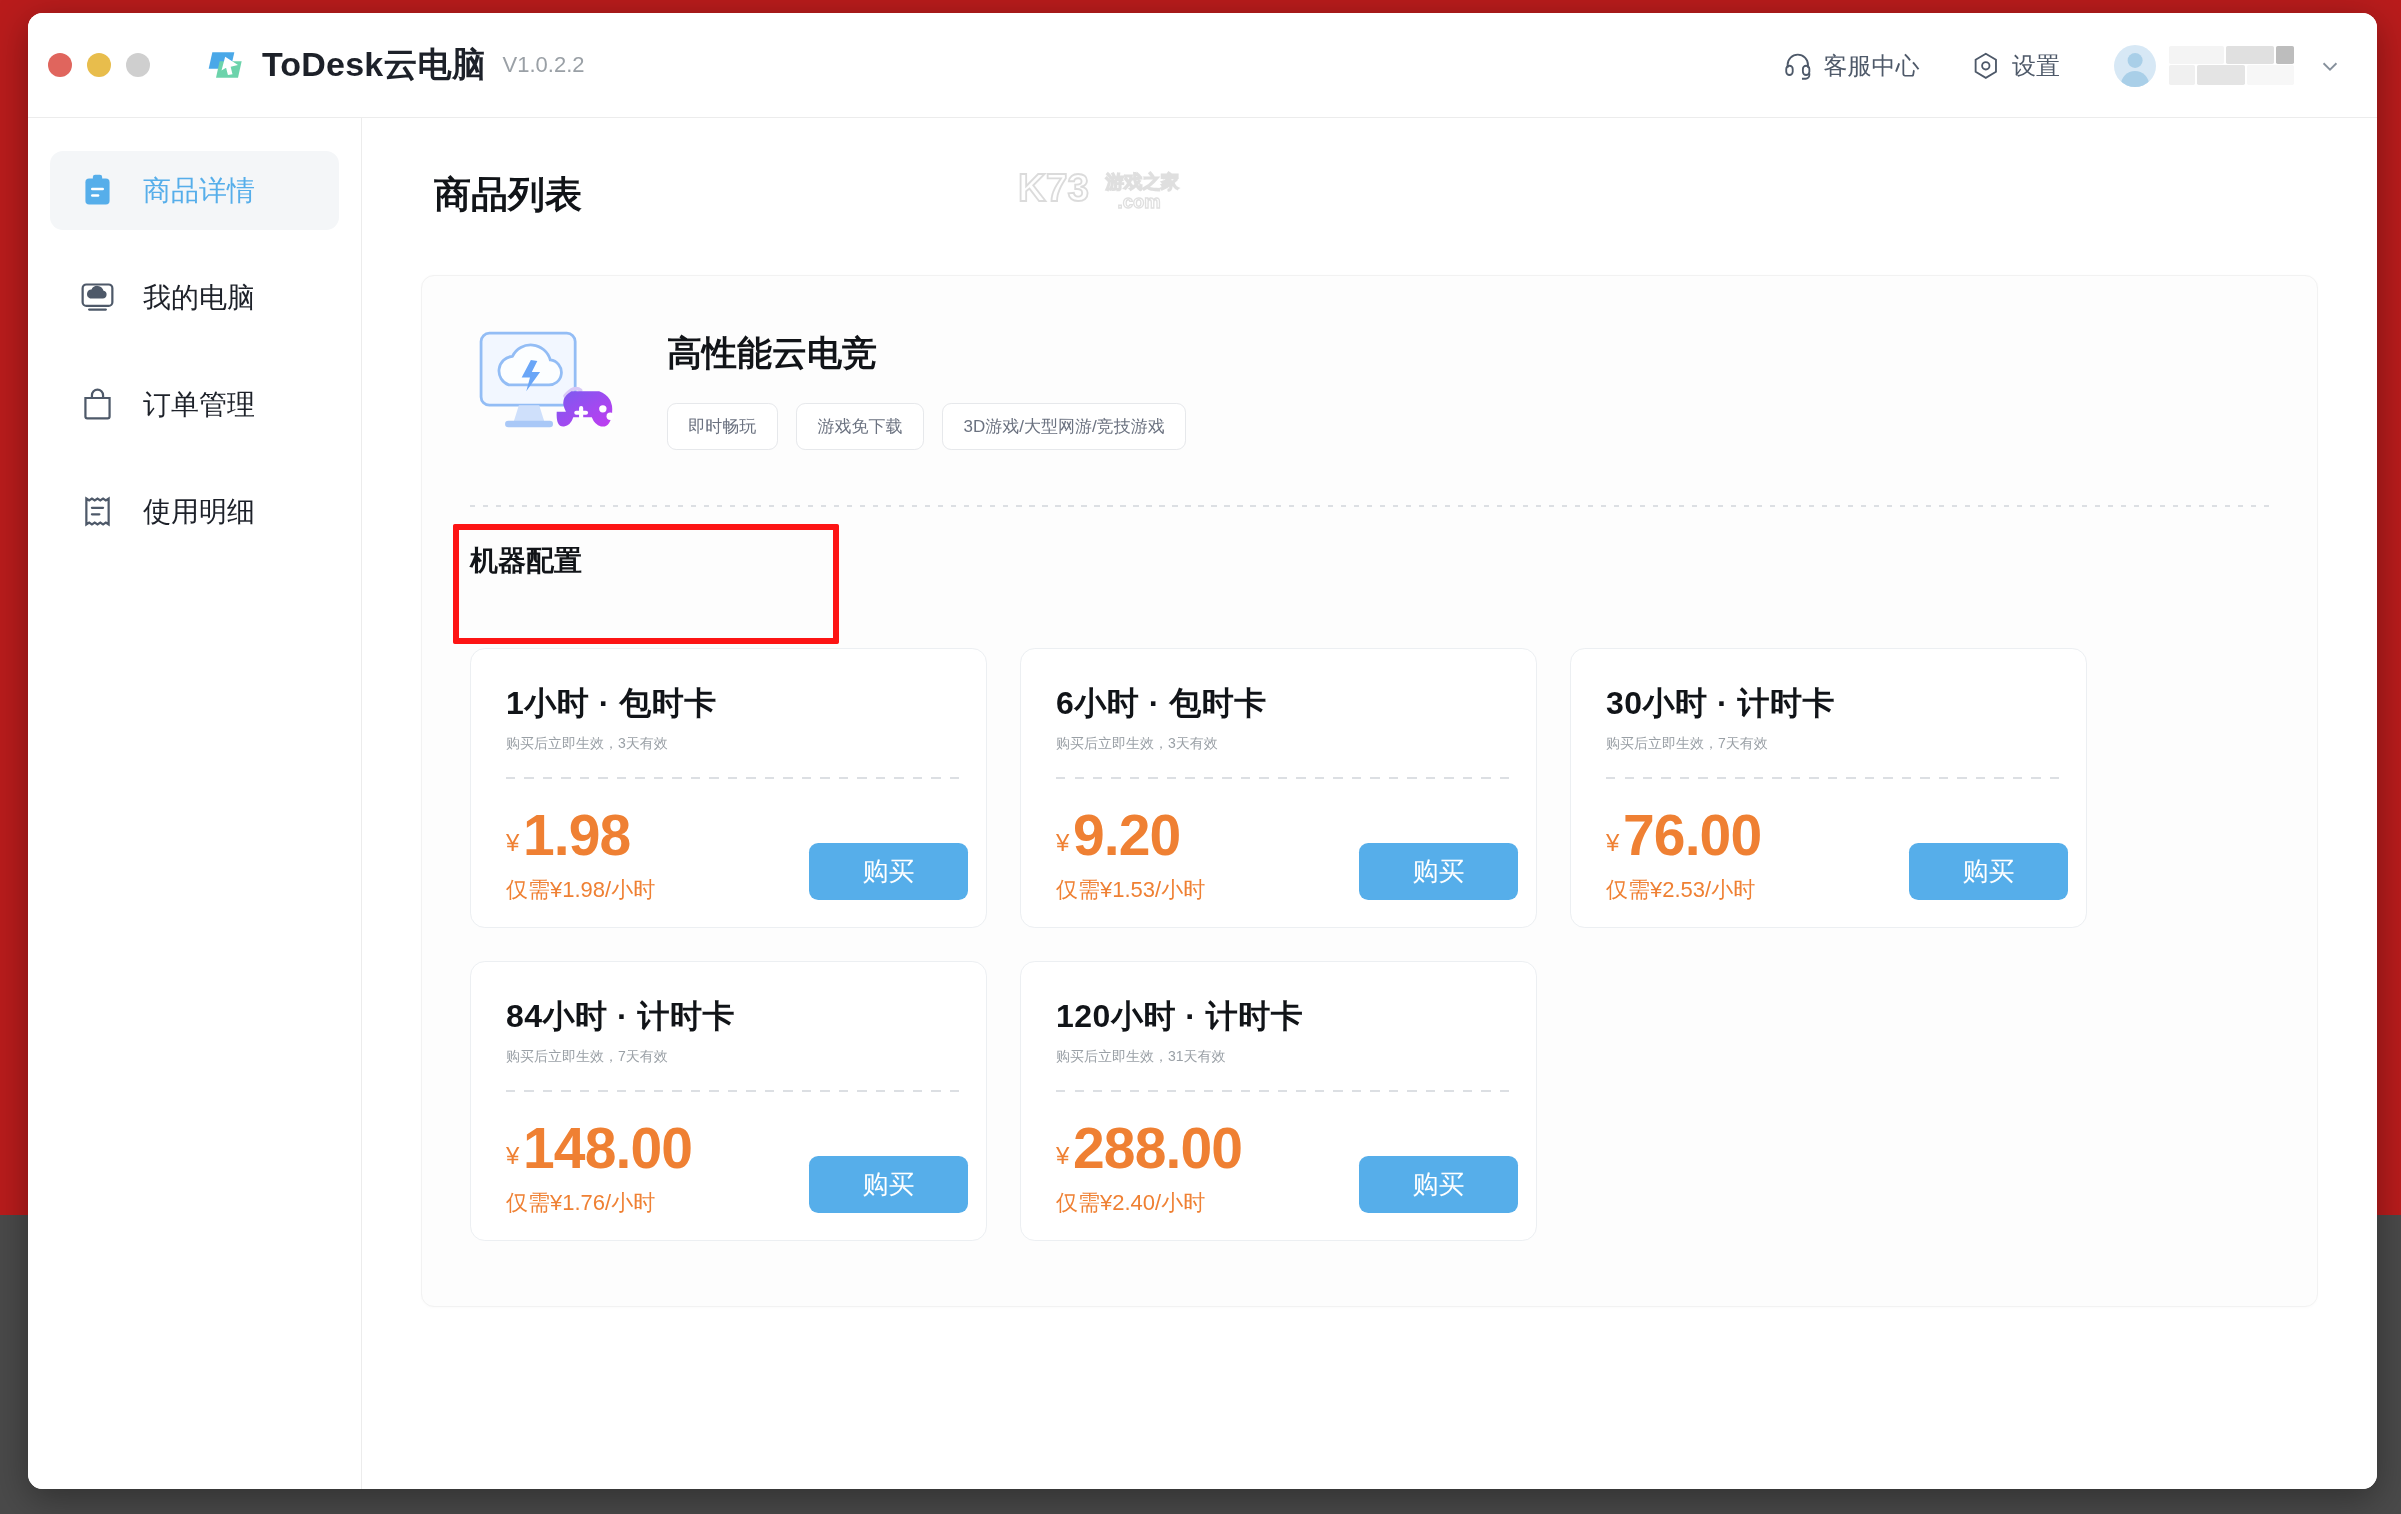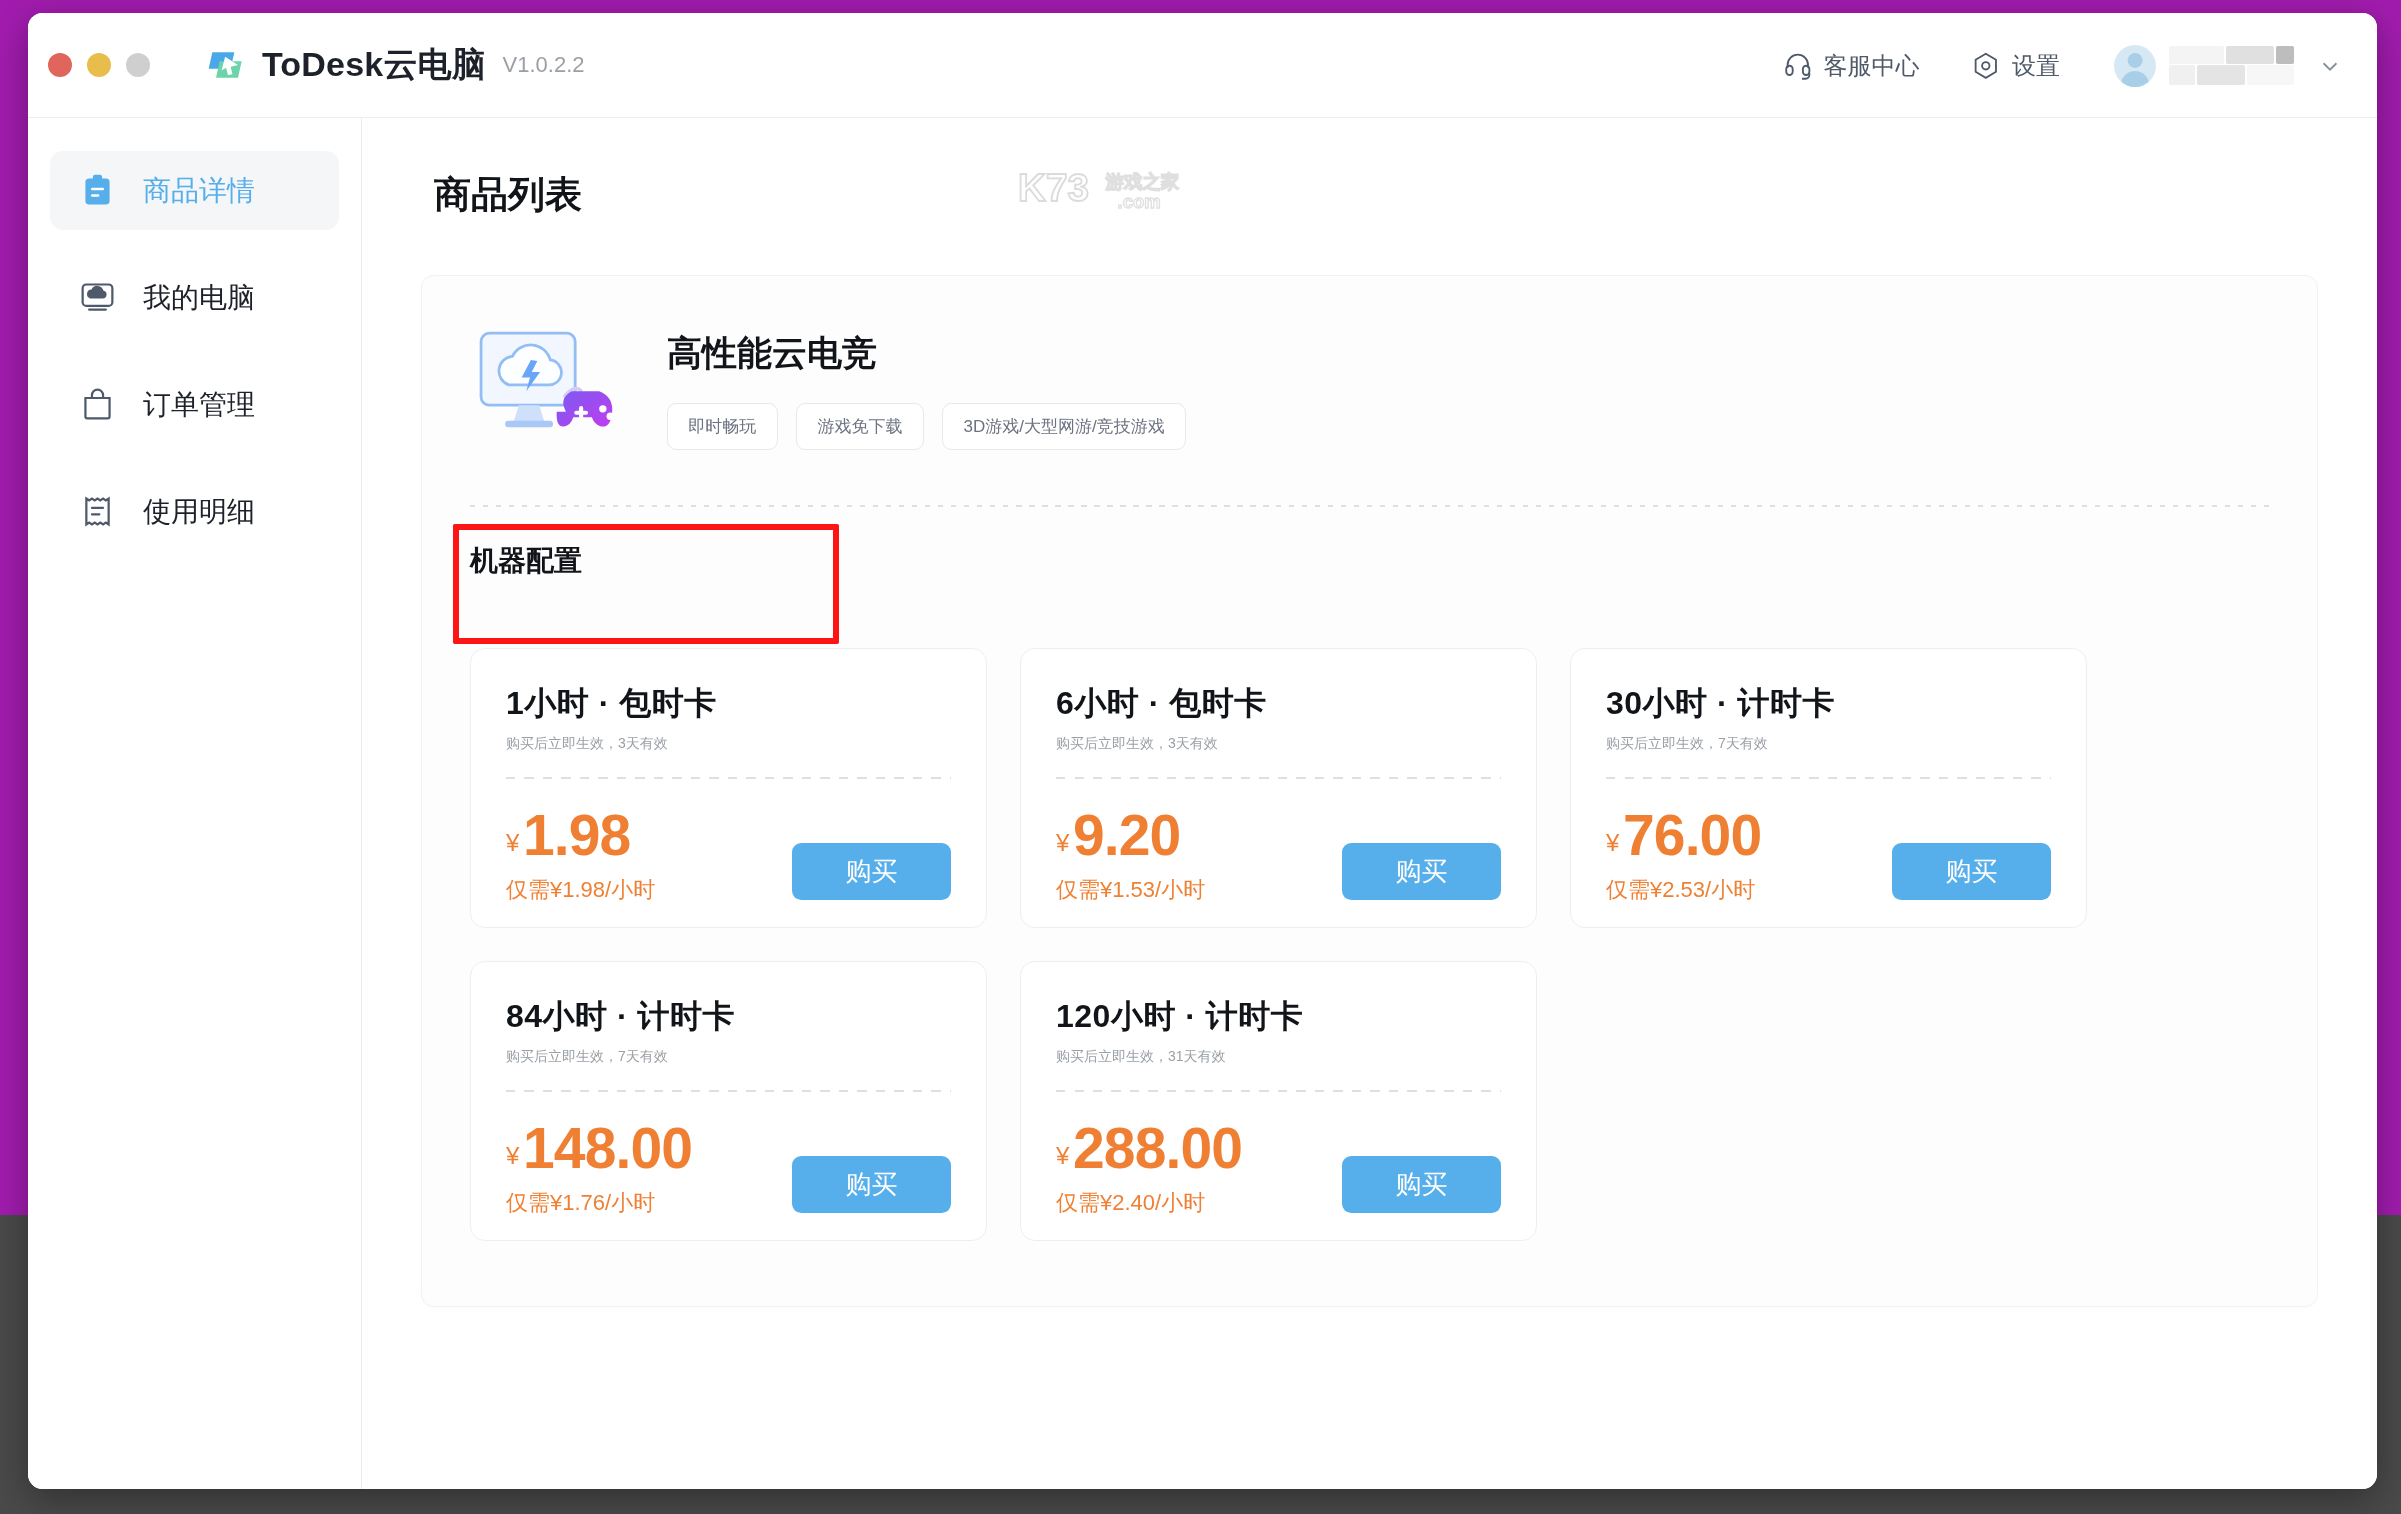--- a/index.html
+++ b/index.html
@@ -7,21 +7,21 @@
     width: 2401px; height: 1515px;
     background: #4a4a4a;
     font-family: "Liberation Sans", "DejaVu Sans", sans-serif;
     overflow: hidden;
   }
 
   
   .desktop {
     position: relative;
     width: 2401px; height: 1215px;
-    background: #a21caf;
+    background: #b91c1c;
   }
   .window {
     position: absolute;
     left: 28px; top: 13px;
     width: 2349px; height: 1476px;
     background: #ffffff;
     border-radius: 14.8px;
     box-shadow: 0 9.2px 37px rgba(0,0,0,.35);
     overflow: hidden;
   }
@@ -212,21 +212,21 @@
   .card-grid {
     display: grid;
     grid-template-columns: repeat(3, 517px);
     gap: 33px 33px;
     margin-top: 44px;
   }
   .pcard {
     background: #fff;
     border: 0.9px solid #eceff2;
     border-radius: 14.8px;
-    padding: 33px 35px 31px 35px;
+    padding: 33px 18px 31px 35px;
     height: 280px;
     position: relative;
   }
   .pcard-title {
     font-size: 32px; font-weight: 700; color: #111418;
     letter-spacing: 0.5px;
   }
   .pcard-sub {
     font-size: 14px; color: #9aa0a6; margin-top: 9.2px;
   }

